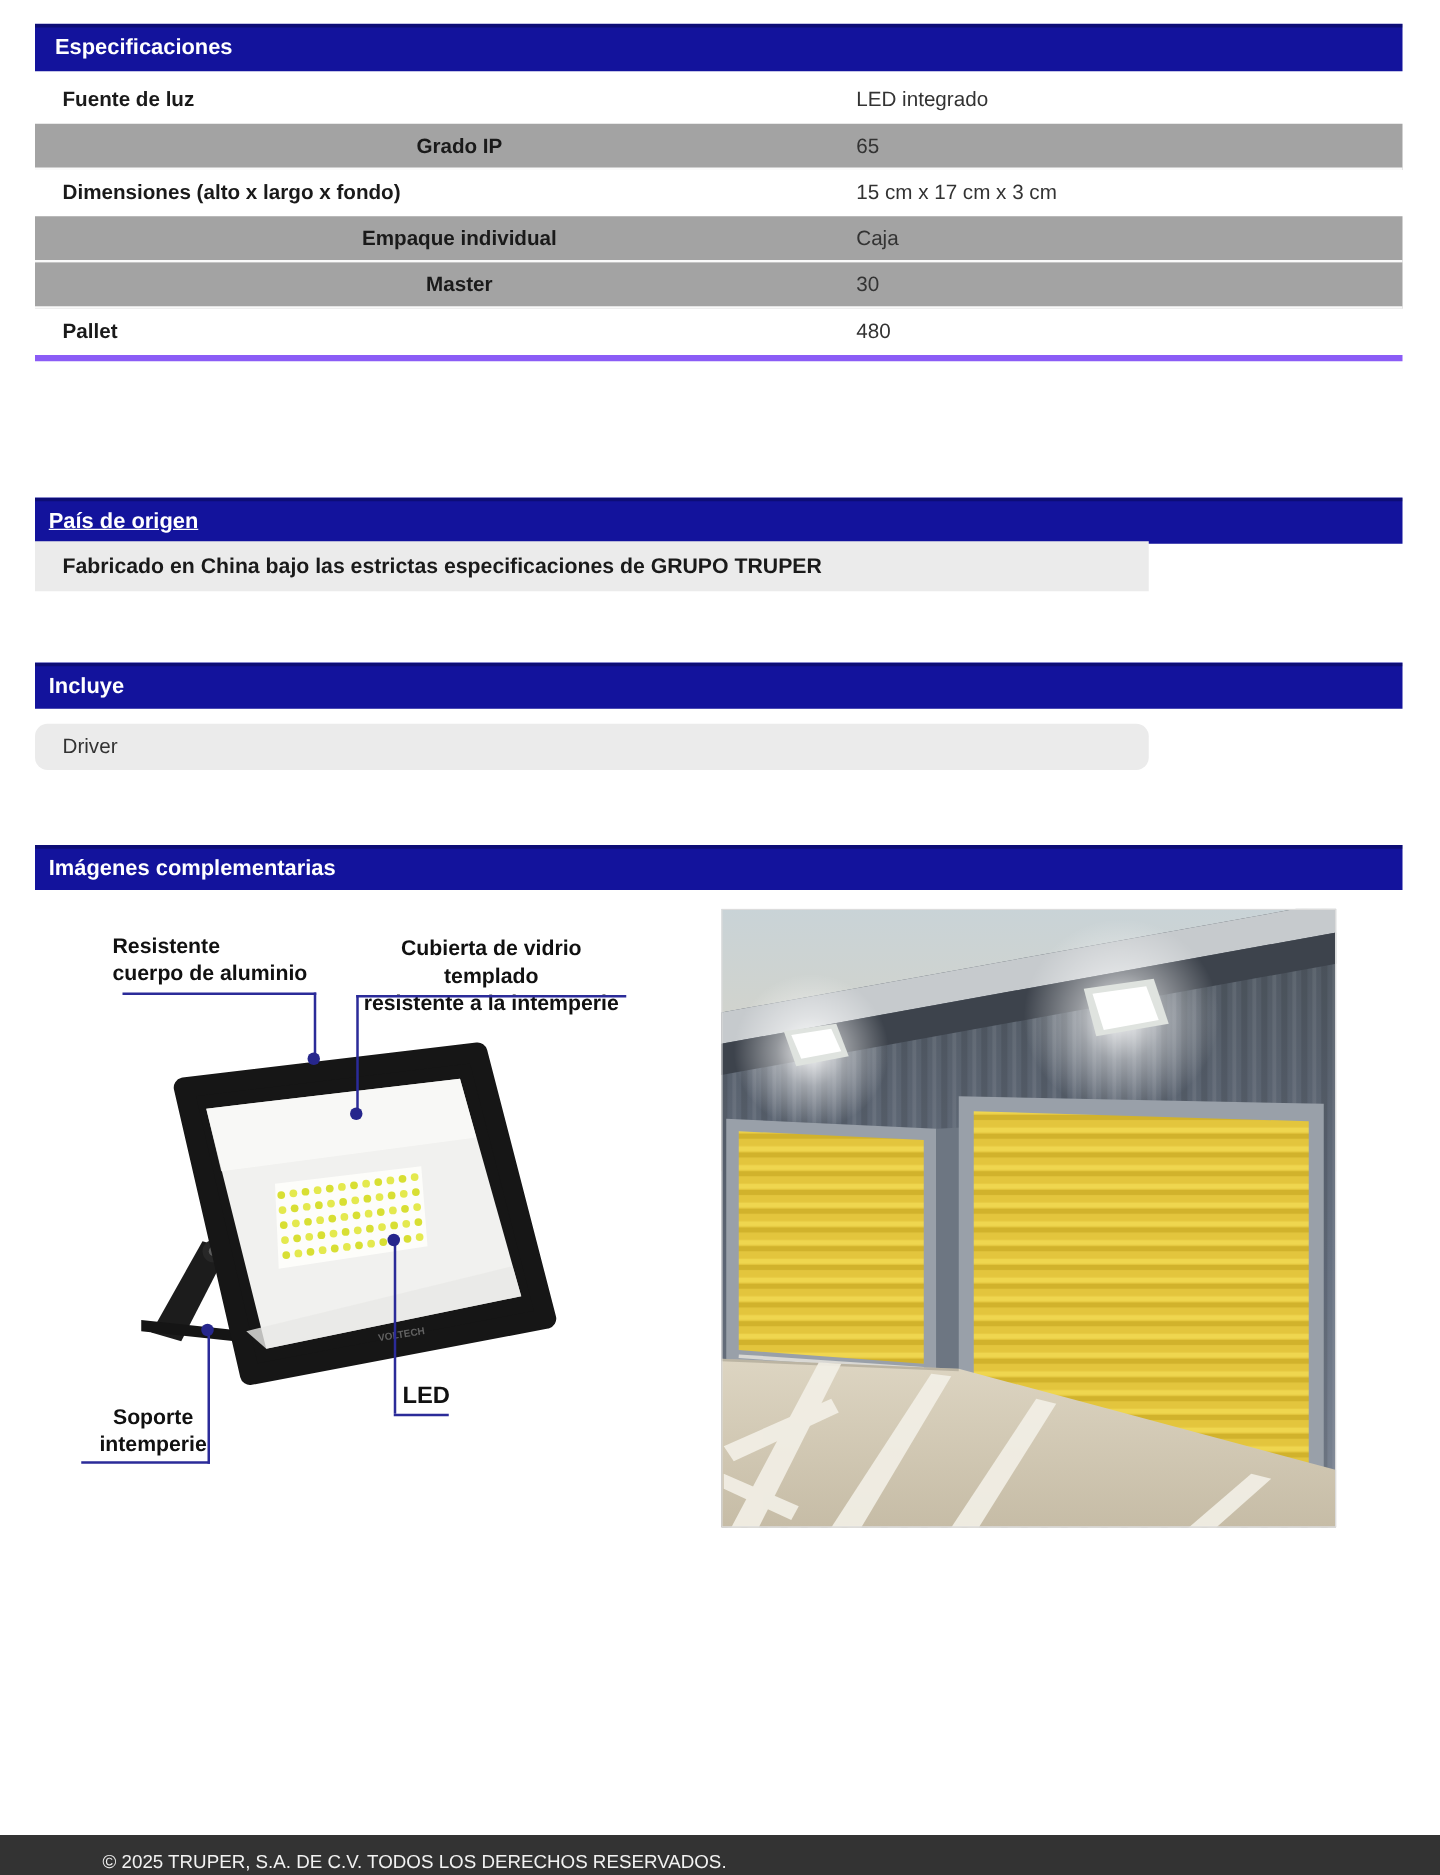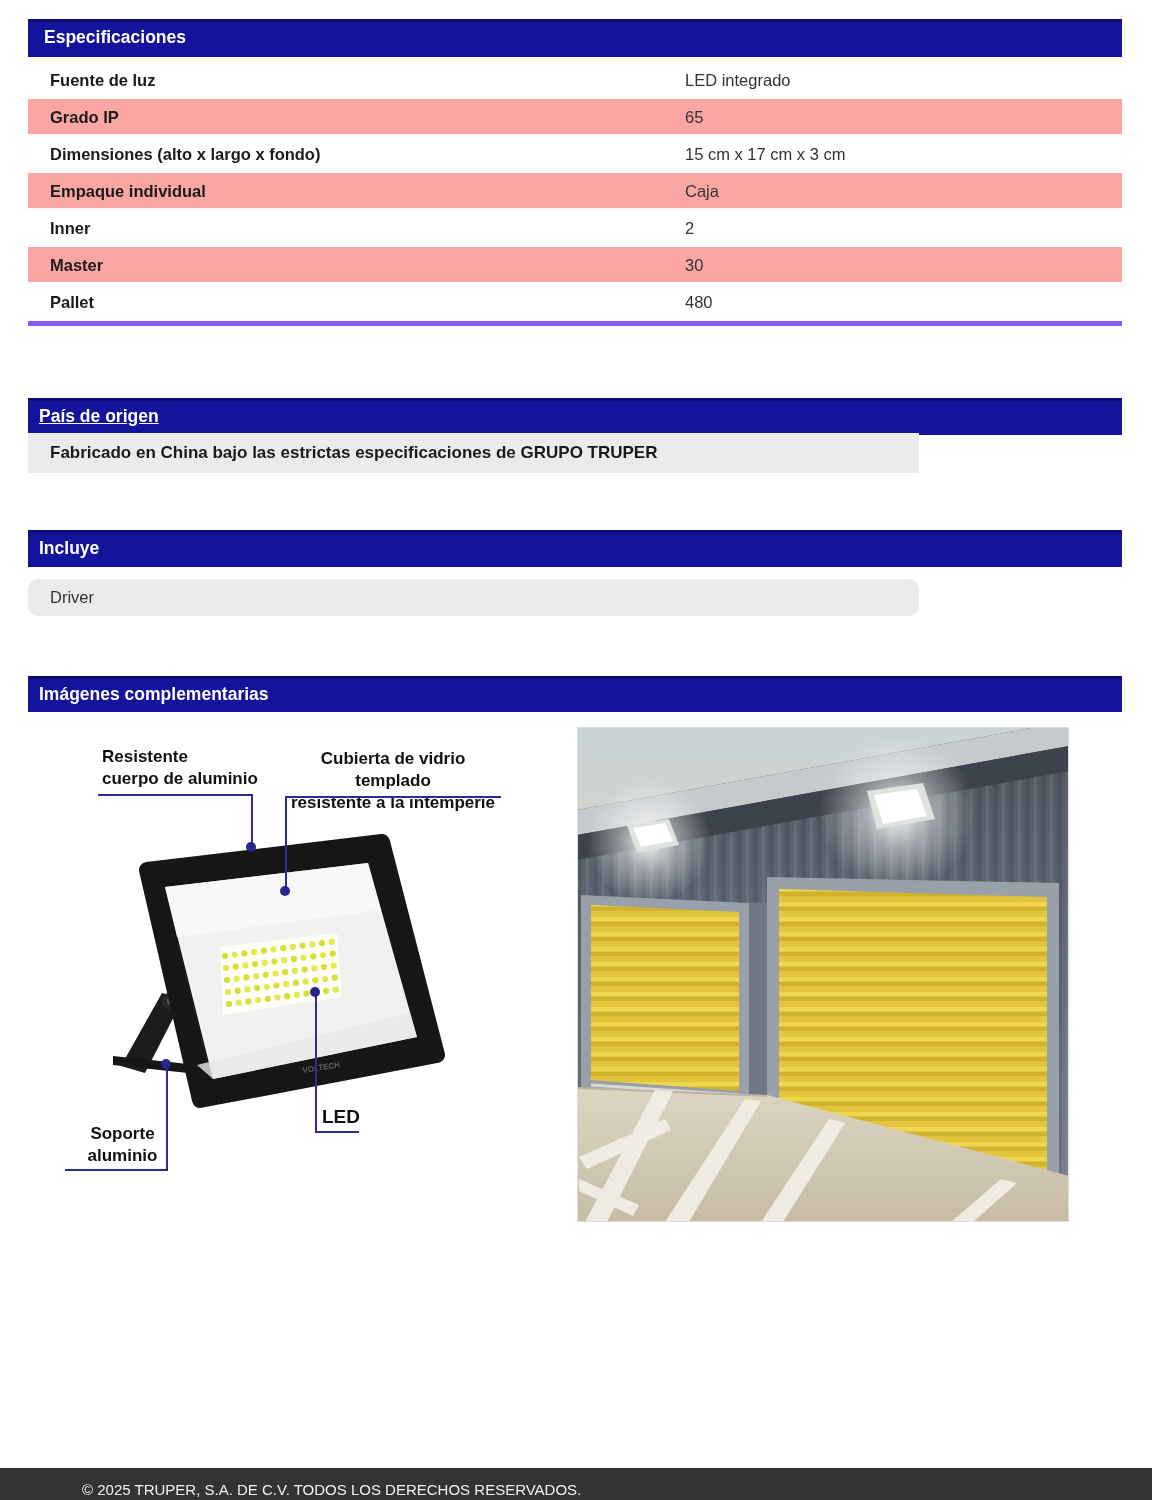--- a/index.html
+++ b/index.html
@@ -12,21 +12,21 @@
     position:absolute;left:28px;width:1094px;height:37px;
     background:#13139c;color:#ffffff;font-weight:bold;font-size:17.5px;
     line-height:37px;padding-left:11px;box-sizing:border-box;
     box-shadow:inset 0 3px 0 rgba(0,0,20,.28);
   }
   .spec-table{
     position:absolute;left:28px;top:62px;width:1094px;
     border-bottom:5px solid #8b5cf6;
   }
   .spec-row{height:37px;display:flex;align-items:center;font-size:16.5px;background:#ffffff;}
-  .spec-row.alt{background:#fca5a5;box-shadow:inset 0 -2px 0 #f9f9f9;}
+  .spec-row.alt{background:#a3a3a3;box-shadow:inset 0 -2px 0 #f9f9f9;text-align:center;}
   .spec-label{width:657px;padding-left:22px;box-sizing:border-box;font-weight:bold;color:#1a1a1a;}
   .spec-value{color:#333333;}
   .gray-row{
     position:absolute;left:28px;width:891px;background:#ebebeb;
     box-sizing:border-box;padding-left:22px;display:flex;align-items:center;
   }
   .gray-row.bold{font-weight:bold;color:#1a1a1a;font-size:17px;}
   .gray-row.plain{color:#333333;font-size:16.5px;border-radius:10px;}
 
   
@@ -63,24 +63,20 @@
       <div class="spec-label">Grado IP</div>
       <div class="spec-value">65</div>
     </div>
     <div class="spec-row">
       <div class="spec-label">Dimensiones (alto x largo x fondo)</div>
       <div class="spec-value">15 cm x 17 cm x 3 cm</div>
     </div>
     <div class="spec-row alt">
       <div class="spec-label">Empaque individual</div>
       <div class="spec-value">Caja</div>
-    </div>
-    <div class="spec-row">
-      <div class="spec-label">Inner</div>
-      <div class="spec-value">2</div>
     </div>
     <div class="spec-row alt">
       <div class="spec-label">Master</div>
       <div class="spec-value">30</div>
     </div>
     <div class="spec-row">
       <div class="spec-label">Pallet</div>
       <div class="spec-value">480</div>
     </div>
   </div>
@@ -177,21 +173,21 @@
         <circle cx="231.9" cy="259.9" r="3.1" fill="#e4e94e"></circle>
         <circle cx="241.6" cy="258.6" r="3.1" fill="#d8df33"></circle>
         <circle cx="251.3" cy="257.3" r="3.1" fill="#e4e94e"></circle>
         <circle cx="261.0" cy="256.0" r="3.1" fill="#d8df33"></circle>
         <circle cx="270.7" cy="254.7" r="3.1" fill="#e4e94e"></circle>
       </g>
 
     <text x="238" y="338" font-size="8" fill="#6f6f6f" opacity="0.85" transform="rotate(-9 238 338)" font-weight="bold">VOLTECH</text>
   </svg>
 
-  <div class="dlabel" style="left:37px;top:11px;">
+  <div class="dlabel" style="left:25px;top:11px;">
     <div>Resistente</div>
     <div>cuerpo de aluminio</div>
   </div>
   <div class="cline" style="left:33px;top:59px;width:155px;height:2px;"></div>
   <div class="cline" style="left:186px;top:59px;width:2px;height:53px;"></div>
   <div class="cdot" style="left:181px;top:107px;"></div>
 
   <div class="dlabel center" style="left:218px;top:13px;width:220px;">
     <div>Cubierta de vidrio templado</div>
     <div>resistente a la intemperie</div>
@@ -202,21 +198,21 @@
 
   <div class="dlabel" style="left:257px;top:371px;font-size:19px;">
     <span>LED</span>
   </div>
   <div class="cline" style="left:250px;top:396px;width:44px;height:2px;"></div>
   <div class="cline" style="left:250px;top:260px;width:2px;height:136px;"></div>
   <div class="cdot" style="left:245px;top:252px;"></div>
 
   <div class="dlabel center" style="left:10px;top:388px;width:95px;">
     <div>Soporte</div>
-    <div>aluminio</div>
+    <div>intemperie</div>
   </div>
   <div class="cline" style="left:0px;top:434px;width:103px;height:2px;"></div>
   <div class="cline" style="left:101px;top:330px;width:2px;height:106px;"></div>
   <div class="cdot" style="left:96px;top:324px;"></div>
 </div>
 
 <div class="photo">
   <svg width="492" height="495" viewBox="0 0 492 495">
     <defs>
       <linearGradient id="sky" x1="0" y1="0" x2="0" y2="1">

